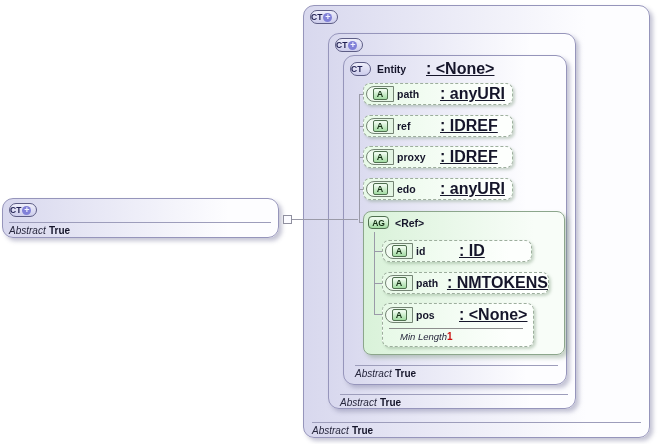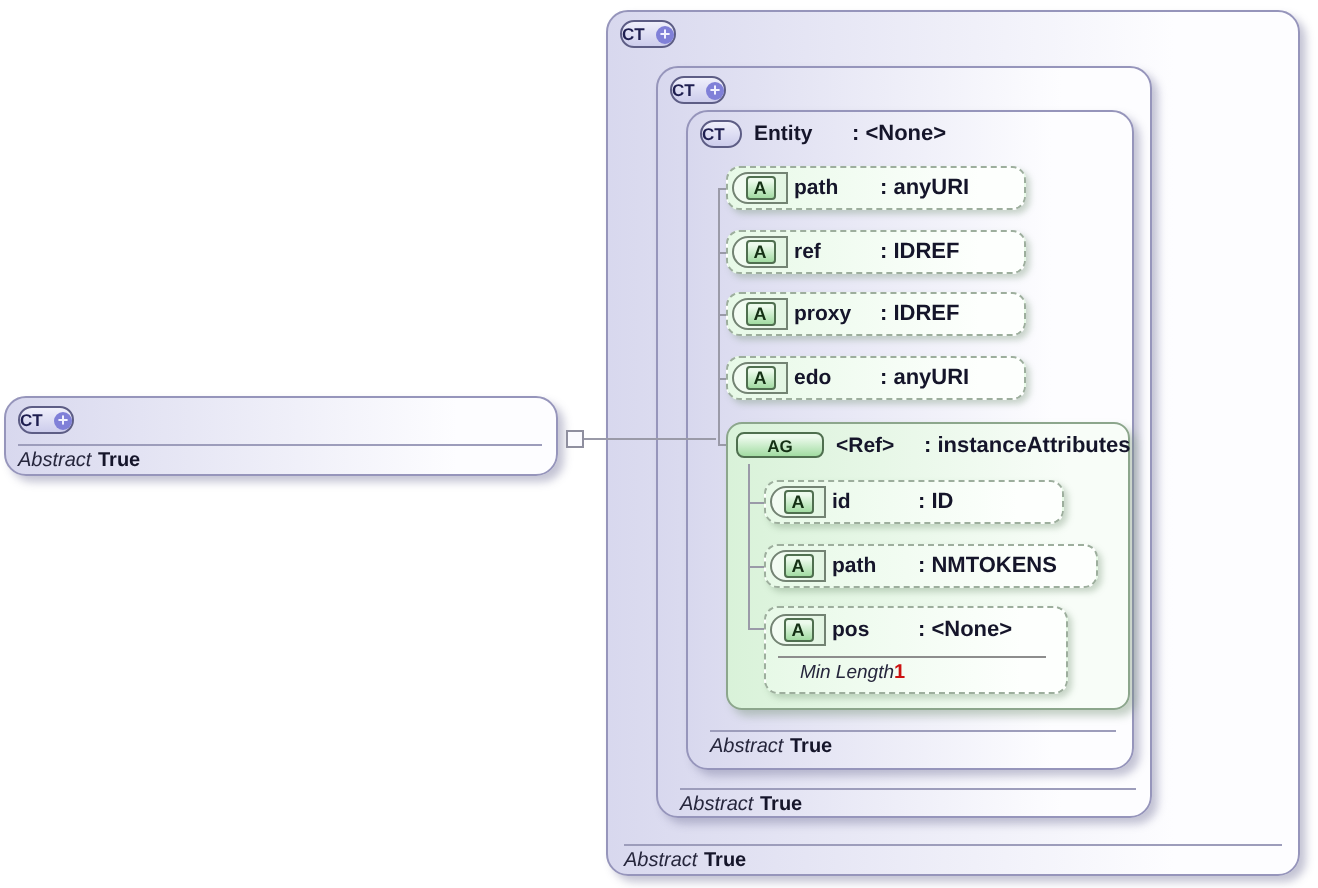--- a/index.html
+++ b/index.html
@@ -25,24 +25,24 @@
     background:linear-gradient(to right,#e7f9e7 0%,#fdfffd 85%);
     box-shadow:2px 2px 3px rgba(110,140,110,0.35);
     display:flex; align-items:center; height:22px;
   }
   .attr-multi { display:block; }
   .attr-row { display:flex; align-items:center; height:22px; }
   
   .hdr { position:absolute; display:flex; align-items:center; gap:5px; white-space:nowrap; }
   .t-title { font-weight:bold; font-size:10.5px; color:#1c1c38; letter-spacing:-0.1px; }
   .t-name  { font-weight:bold; font-size:10.5px; color:#15152a; width:43px; margin-left:3px; white-space:nowrap; }
-  .t-type  { font-weight:bold; font-size:11px; color:#15152a; white-space:nowrap; }
+  .t-type  { font-weight:bold; font-size:16px; color:#15152a; white-space:nowrap;text-decoration:underline; }
   
   .b-ct {
-    display:inline-flex; align-items:center; justify-content:space-between; gap:1px;
+    display:inline-flex; align-items:center; justify-content:flex-start; gap:1px;
     width:28px; height:14px; border:1px solid #5d5d85; border-radius:7px;
     background:linear-gradient(#efeffb,#cdcdec);
     font-weight:bold; font-size:8.5px; color:#1e1e50; flex:none;
   }
   .b-ct.noplus { width:21px; }
   .plus {
     display:inline-block; width:9px; height:9px; border-radius:50%;
     background:#8080d8; color:#f2f2ff; font-size:9px; line-height:8px;
     text-align:center; font-weight:bold;
   }
@@ -52,21 +52,21 @@
     border:1px solid #738373; border-radius:8px 0 0 8px;
     background:linear-gradient(to right,#f4fcf4,#e2f5e2);
   }
   .b-a {
     display:inline-block; width:15px; height:12px; border:1px solid #4f6f4f;
     border-radius:2px; background:linear-gradient(#ecfaec 15%,#a2dca2);
     font-weight:bold; font-size:9px; line-height:11px; text-align:center; color:#143014;
   }
   .b-ag {
     display:inline-flex; align-items:center; justify-content:center;
-    width:44px; height:13px; border:1px solid #4f6f4f; border-radius:4px;
+    width:21px; height:13px; border:1px solid #4f6f4f; border-radius:4px;
     background:linear-gradient(#ecfaec 15%,#a2dca2);
     font-weight:bold; font-size:8.5px; color:#143014; flex:none;
   }
   
   .divider { position:absolute; height:0; border-top:1px solid #9d9dbb; }
   .divider-g { position:absolute; height:0; border-top:1px solid #8d8d8d; }
   .facet-row { position:absolute; display:flex; align-items:center; white-space:nowrap; }
   .t-abs-label { font-style:italic; font-size:10px; color:#26263c; width:40px; }
   .t-abs-val { font-weight:bold; font-size:10px; color:#15152a; }
   .t-ml-label { font-style:italic; font-size:9.5px; color:#26263c; width:56px; }
@@ -157,21 +157,20 @@
               <span class="b-a">A</span>
             </span>
           <span class="t-name">edo</span>
           <span class="t-type">: anyURI</span>
         </div>
 
         <div class="box-ag" style="left:19px;top:155px;width:202px;height:144px;">
           <div class="hdr" style="left:4px;top:4px;gap:4px;">
             <span class="b-ag">AG</span>
             <span class="t-name" style="width:40px;margin-left:2px;">&lt;Ref&gt;</span>
-            <span class="t-type">: instanceAttributes</span>
           </div>
 
           <div class="vline" style="left:10px;top:20px;height:82px;"></div>
           <div class="hline" style="left:10px;top:39px;width:8px;"></div>
           <div class="hline" style="left:10px;top:71px;width:8px;"></div>
           <div class="hline" style="left:10px;top:102px;width:8px;"></div>
 
           <div class="attr" style="left:18px;top:28px;width:150px;">
             <span class="pill">
                 <span class="b-a">A</span>

